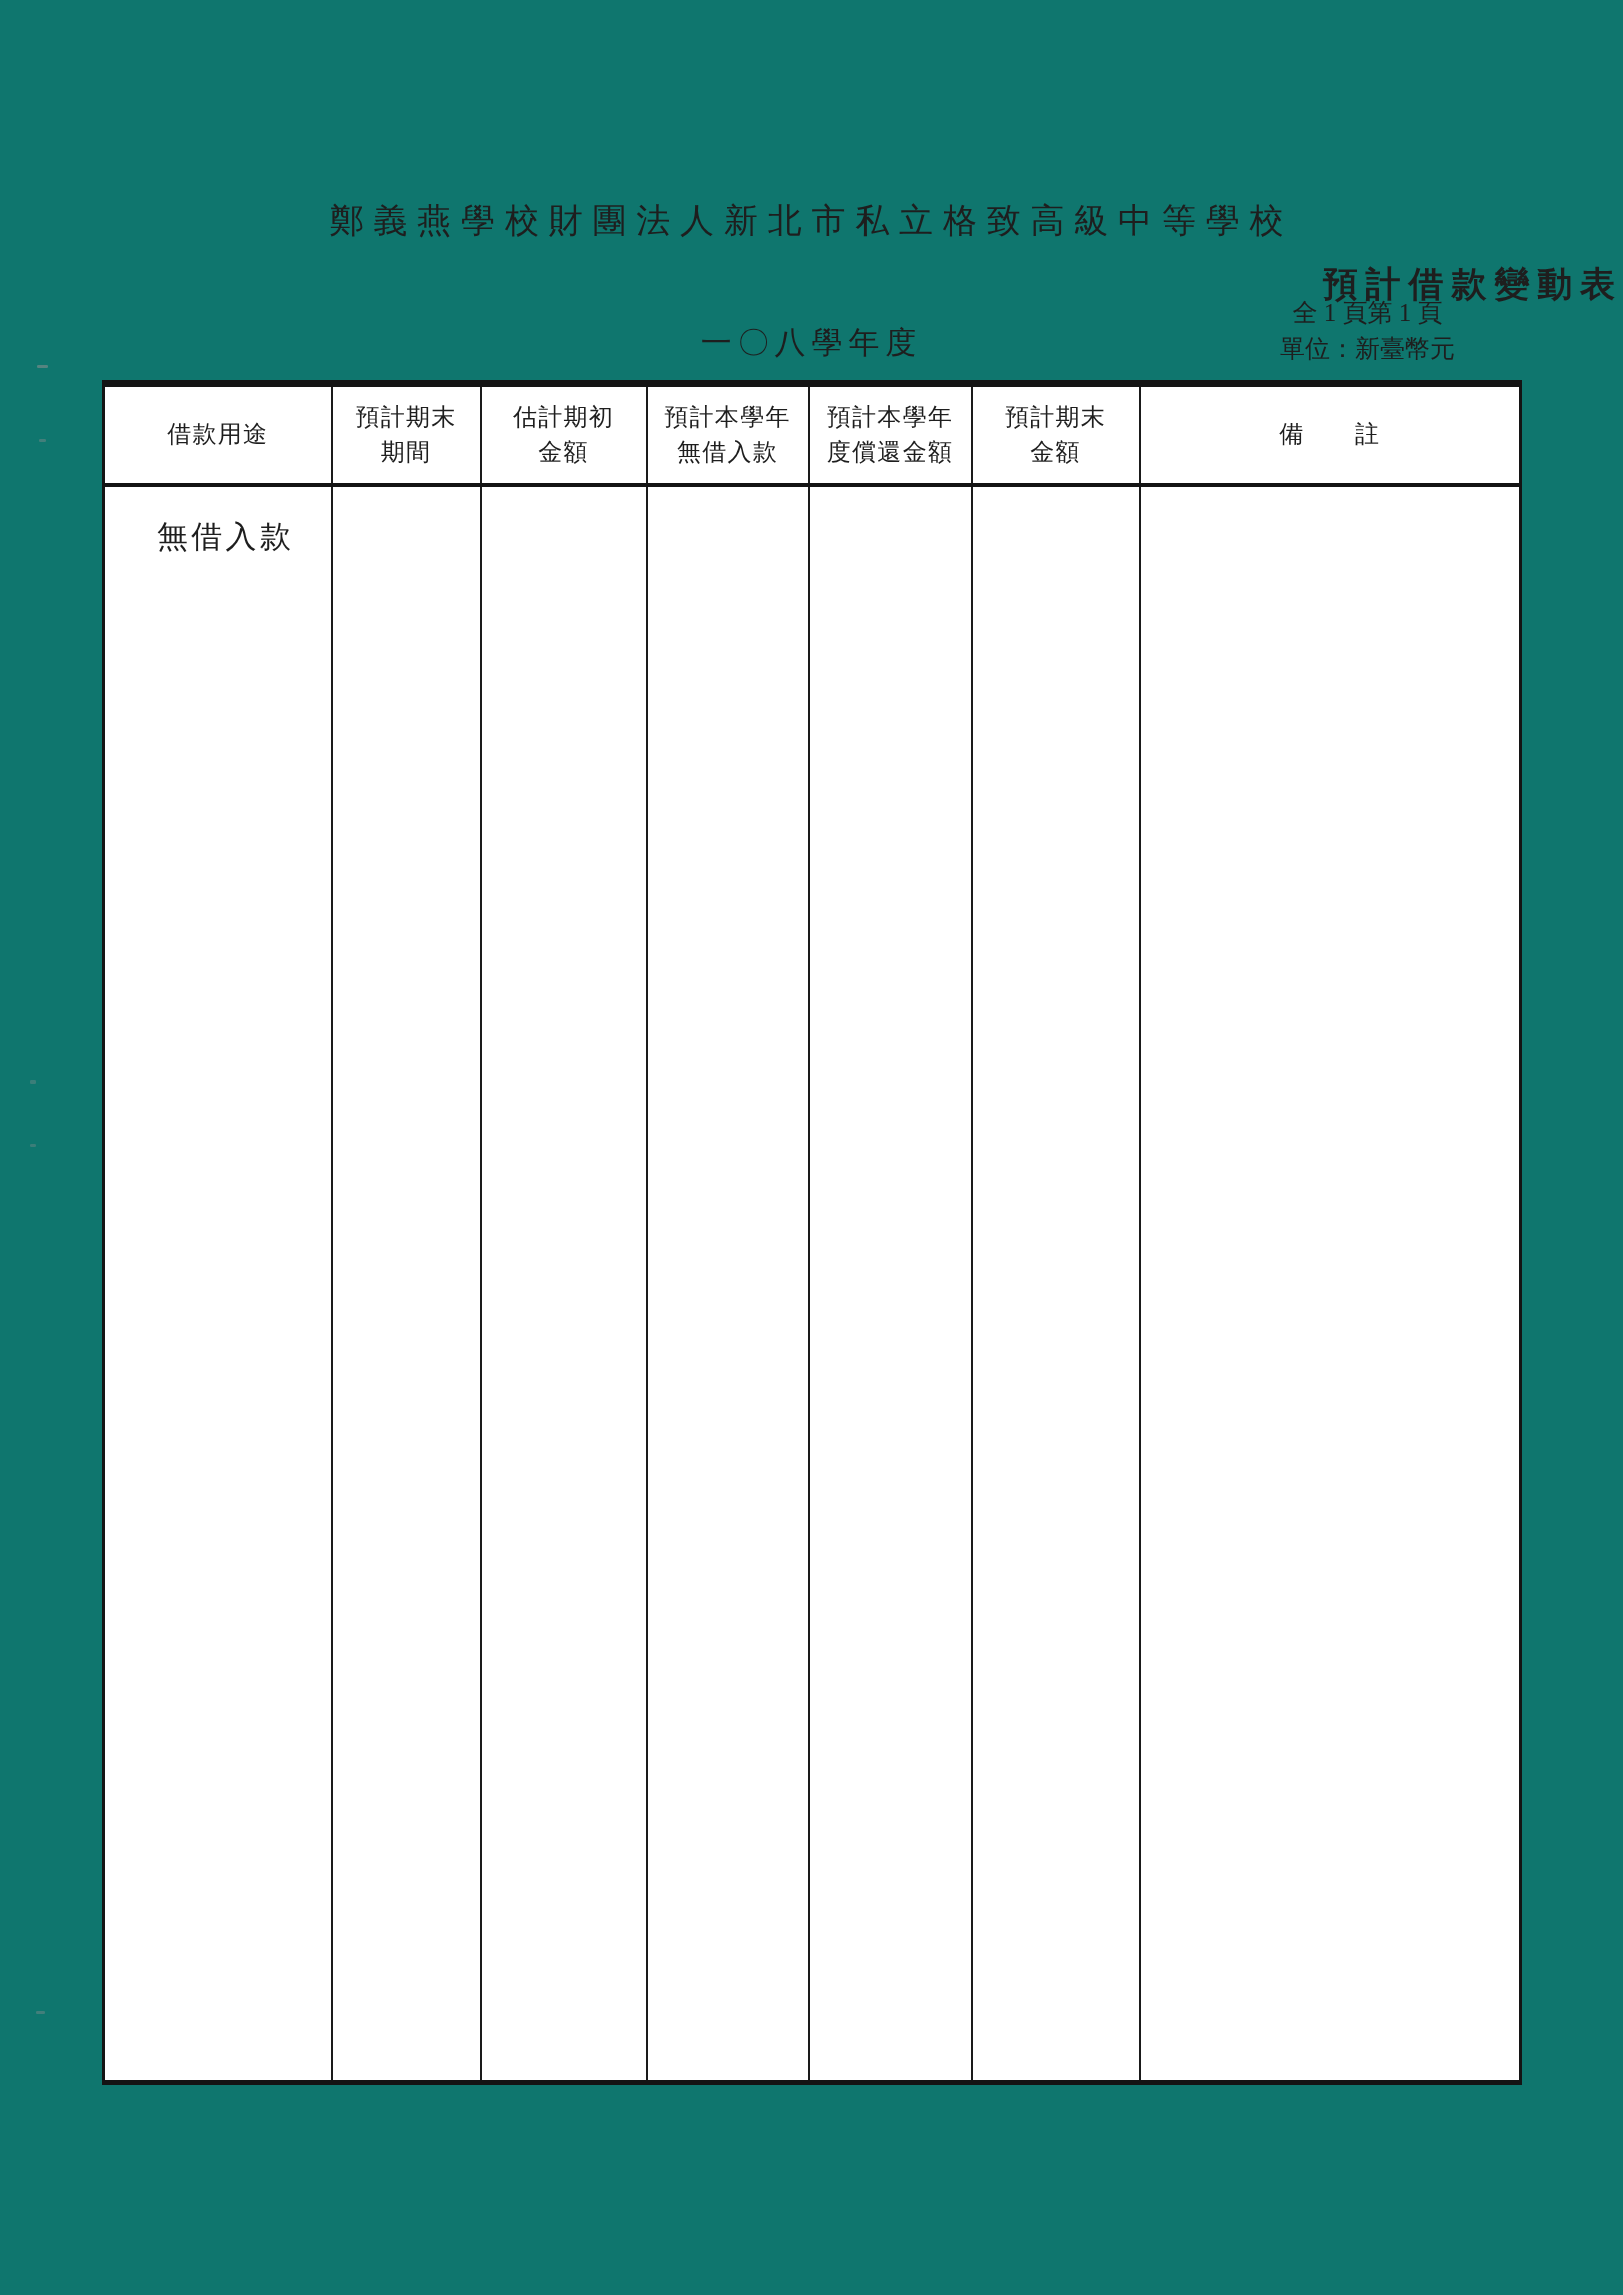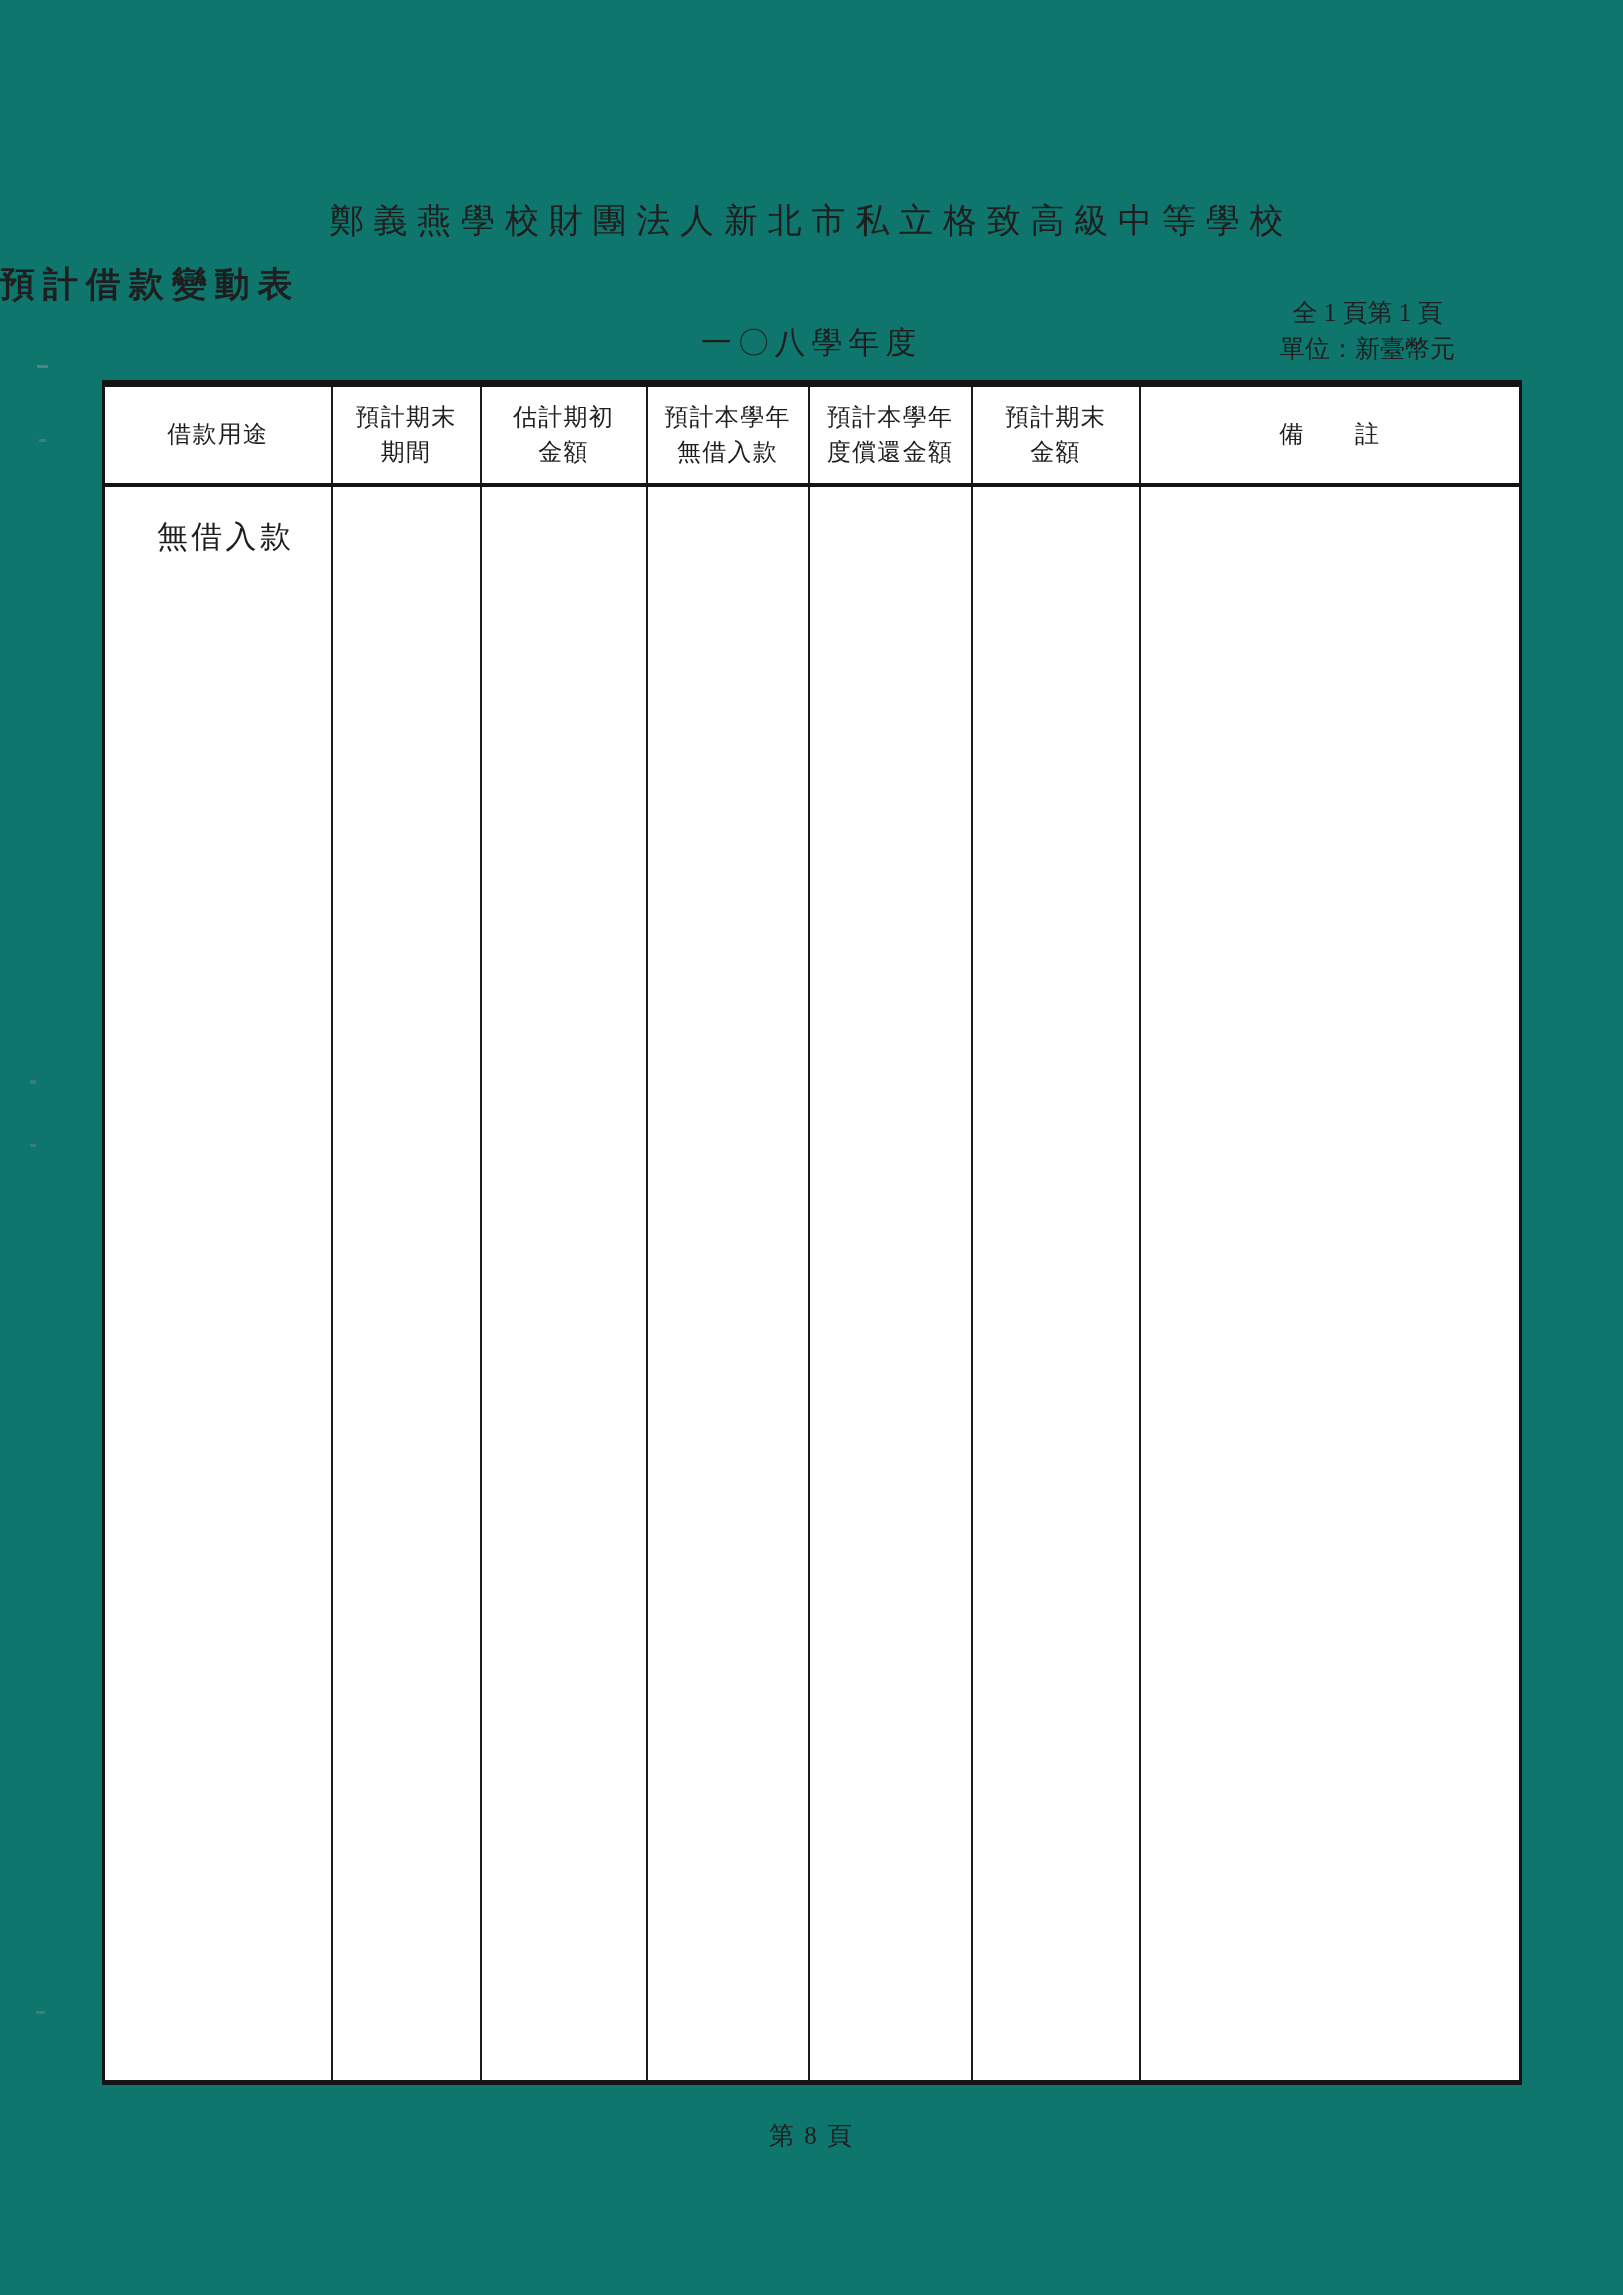--- a/index.html
+++ b/index.html
@@ -24,21 +24,21 @@
     text-align: center;
     font-size: 34px;
     letter-spacing: 9.8px;
     white-space: nowrap;
   }
   .report-title {
     position: absolute;
     top: 261px;
     left: 0;
     width: 100%;
-    text-align: left;
+    text-align: right;
     font-size: 35px;
     font-weight: bold;
     letter-spacing: 7.9px;
     white-space: nowrap;
   }
   .academic-year {
     position: absolute;
     top: 322px;
     left: 0;
     width: 100%;
@@ -187,21 +187,20 @@
         <td>
           <span></span>
         </td>
         <td>
           <span></span>
         </td>
       </tr>
     </tbody>
   </table>
 
-  <div class="page-footer">第 8 頁</div>
 
   <div class="scan-mark" style="left:37px; top:365px; width:10.5px; height:2.6px; opacity:.55;"></div>
   <div class="scan-mark" style="left:39px; top:439px; width:7.2px; height:3.3px; opacity:.4;"></div>
   <div class="scan-mark" style="left:30px; top:1080px; width:5.9px; height:3.9px; opacity:.35;"></div>
   <div class="scan-mark" style="left:29.5px; top:1144px; width:6.5px; height:3.3px; opacity:.35;"></div>
   <div class="scan-mark" style="left:36px; top:2011px; width:8.5px; height:2.6px; opacity:.4;"></div>
 
 </div>
 
 

